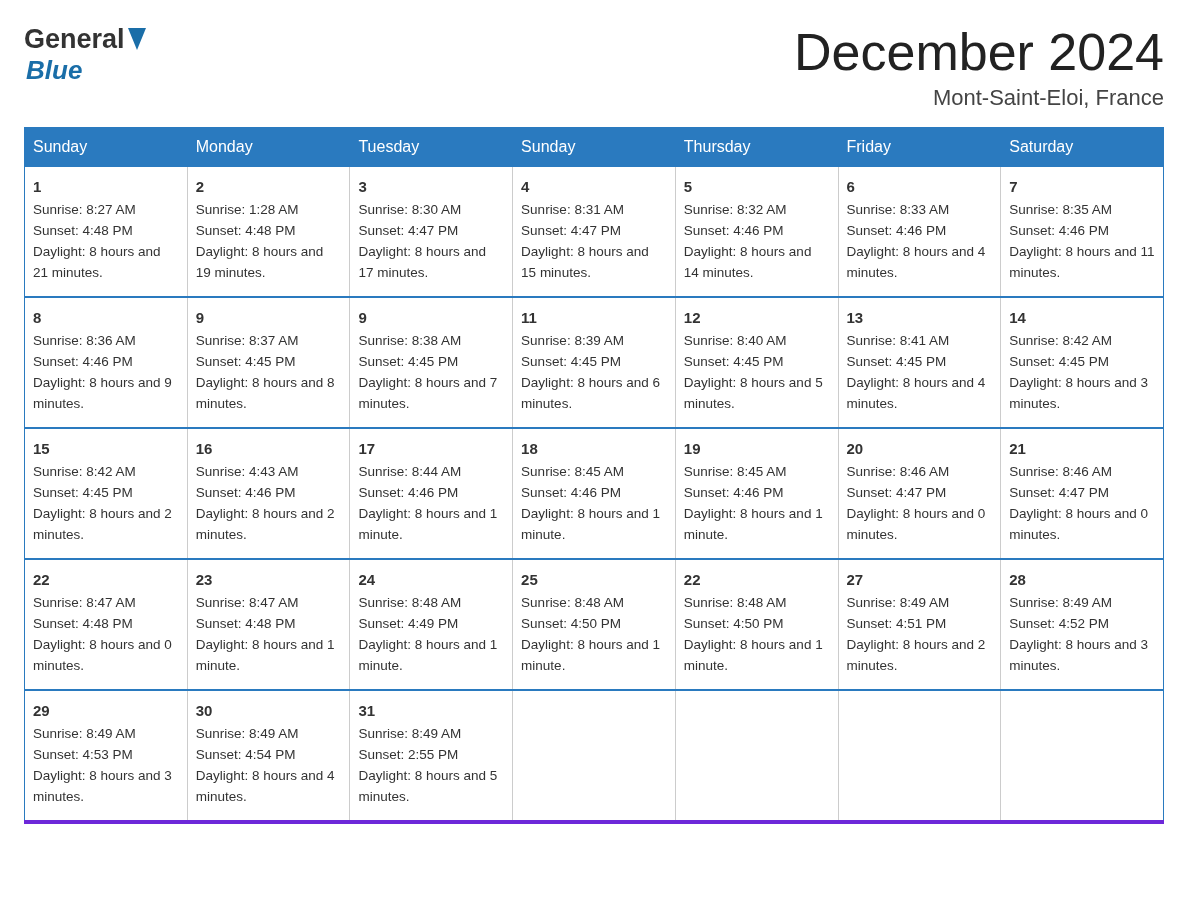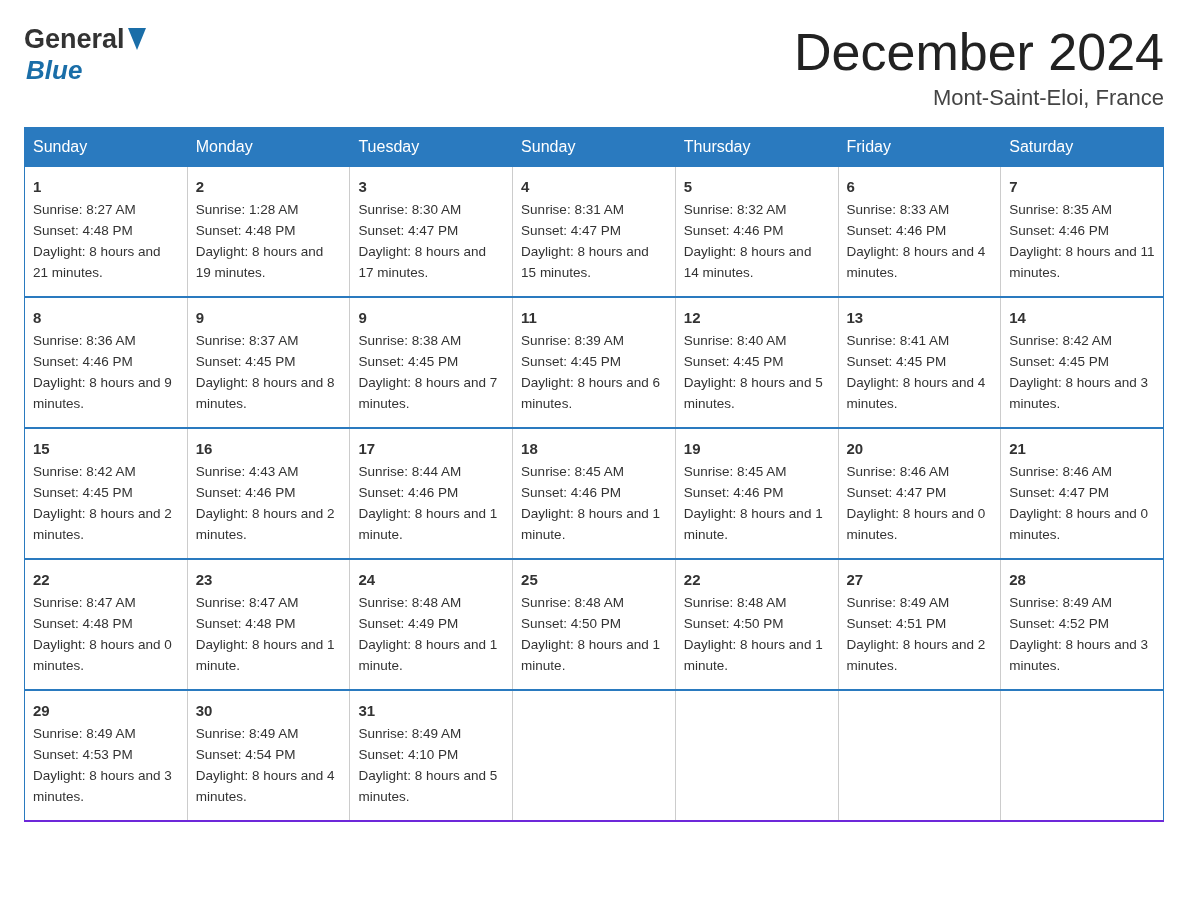--- a/index.html
+++ b/index.html
@@ -57,21 +57,21 @@
       border-left: 1px solid #ccc;
     }
     tbody tr td:first-child { border-left: 1px solid #2a7abf; }
     tbody tr td:last-child { border-right: 1px solid #2a7abf; }
     .day-num {
       font-size: 15px;
       font-weight: bold;
       display: block;
       margin-bottom: 2px;
     }
-    tbody tr:last-child { border-bottom: 2px solid #6d28d9; }
+    tbody tr:last-child { border-bottom: 4px solid #6d28d9; }
 
     .logo-wrapper {
       display: flex;
       flex-direction: column;
     }
     .logo-line1 {
       display: flex;
       align-items: center;
     }
     .logo-line2 {
@@ -148,20 +148,20 @@
         <td><span class="day-num">23</span><span>Sunrise: 8:47 AM</span><br><span>Sunset: 4:48 PM</span><br><span>Daylight: 8 hours and 1 minute.</span></td>
         <td><span class="day-num">24</span><span>Sunrise: 8:48 AM</span><br><span>Sunset: 4:49 PM</span><br><span>Daylight: 8 hours and 1 minute.</span></td>
         <td><span class="day-num">25</span><span>Sunrise: 8:48 AM</span><br><span>Sunset: 4:50 PM</span><br><span>Daylight: 8 hours and 1 minute.</span></td>
         <td><span class="day-num">22</span><span>Sunrise: 8:48 AM</span><br><span>Sunset: 4:50 PM</span><br><span>Daylight: 8 hours and 1 minute.</span></td>
         <td><span class="day-num">27</span><span>Sunrise: 8:49 AM</span><br><span>Sunset: 4:51 PM</span><br><span>Daylight: 8 hours and 2 minutes.</span></td>
         <td><span class="day-num">28</span><span>Sunrise: 8:49 AM</span><br><span>Sunset: 4:52 PM</span><br><span>Daylight: 8 hours and 3 minutes.</span></td>
       </tr>
       <tr>
         <td><span class="day-num">29</span><span>Sunrise: 8:49 AM</span><br><span>Sunset: 4:53 PM</span><br><span>Daylight: 8 hours and 3 minutes.</span></td>
         <td><span class="day-num">30</span><span>Sunrise: 8:49 AM</span><br><span>Sunset: 4:54 PM</span><br><span>Daylight: 8 hours and 4 minutes.</span></td>
-        <td><span class="day-num">31</span><span>Sunrise: 8:49 AM</span><br><span>Sunset: 4:10 PM</span><br><span>Daylight: 8 hours and 5 minutes.</span></td>
+        <td><span class="day-num">31</span><span>Sunrise: 8:49 AM</span><br><span>Sunset: 2:55 PM</span><br><span>Daylight: 8 hours and 5 minutes.</span></td>
         <td></td>
         <td></td>
         <td></td>
         <td></td>
       </tr>
     </tbody>
 </table>
 
 </body></html>

